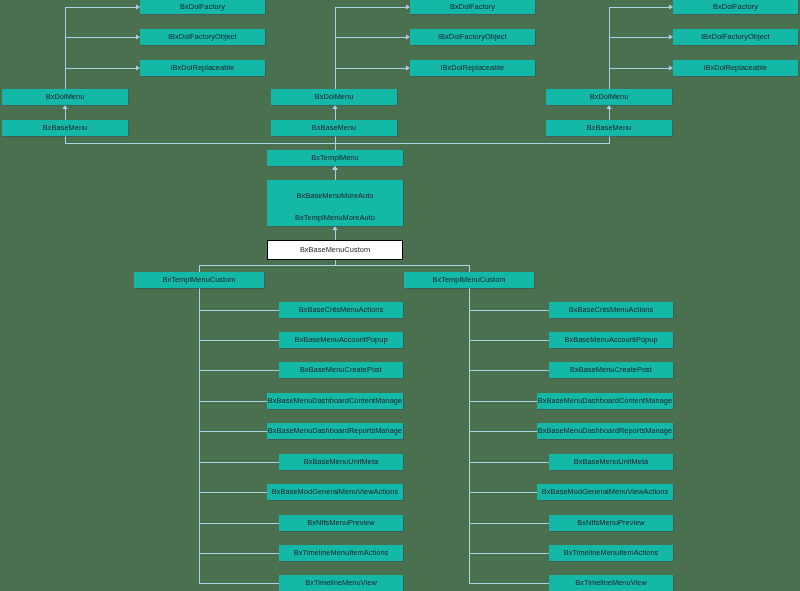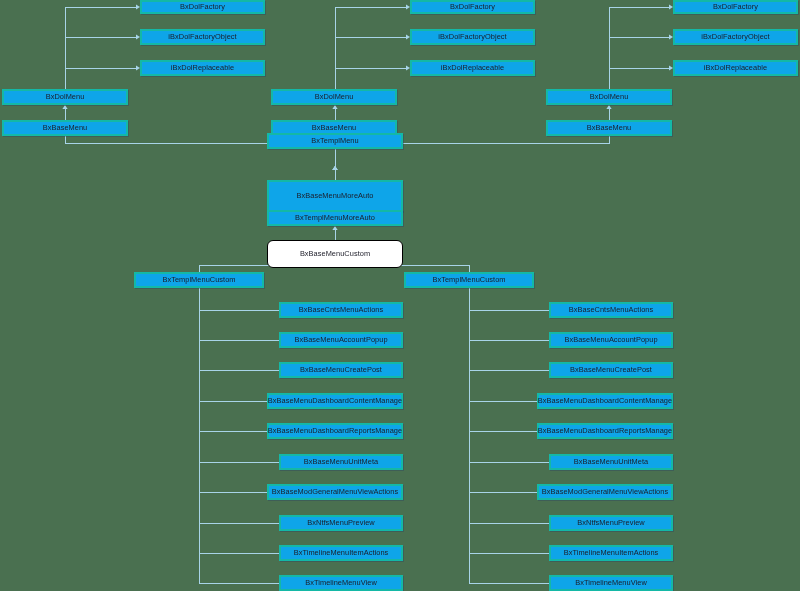--- a/index.html
+++ b/index.html
@@ -20,22 +20,22 @@
     position: absolute;
     left: 0;
     top: 0;
     width: 800px;
     height: 591px;
     pointer-events: none;
   }
   .node {
     position: absolute;
     box-sizing: border-box;
-    background: #0ea5e9;
-    border: 2px solid #14b8a6;
+    background: #14b8a6;
+    border: 7px solid #14b8a6;
     color: #1c1c28;
     font-size: 7.4px;
     line-height: 1;
     display: flex;
     align-items: center;
     justify-content: center;
     text-align: center;
     letter-spacing: 0.05px;
     white-space: nowrap;
     box-shadow: 1px 1px 0 rgba(40,60,100,0.35);
@@ -158,30 +158,30 @@
       </div>
       <div class="node" style="left: 673px; top: 60px; width: 125px; height: 16px;">
         <span class="node-label">iBxDolReplaceable</span>
       </div>
       <div class="node" style="left: 546px; top: 89px; width: 126px; height: 16px;">
         <span class="node-label">BxDolMenu</span>
       </div>
       <div class="node" style="left: 546px; top: 120px; width: 126px; height: 16px;">
         <span class="node-label">BxBaseMenu</span>
       </div>
-      <div class="node" style="left: 267px; top: 133px; width: 136px; height: 16px;">
+      <div class="node" style="left: 267px; top: 150px; width: 136px; height: 16px;">
         <span class="node-label">BxTemplMenu</span>
       </div>
       <div class="node" style="left: 267px; top: 180px; width: 136px; height: 32px;">
         <span class="node-label">BxBaseMenuMoreAuto</span>
       </div>
       <div class="node" style="left: 267px; top: 210px; width: 136px; height: 16px;">
         <span class="node-label">BxTemplMenuMoreAuto</span>
       </div>
-      <div class="node current" style="left: 267px; top: 240px; width: 136px; height: 28px; border-radius: 6px;">
+      <div class="node current" style="left: 267px; top: 240px; width: 136px; height: 20px;">
         <span class="node-label">BxBaseMenuCustom</span>
       </div>
       <div class="node" style="left: 134px; top: 272px; width: 130px; height: 16px;">
         <span class="node-label">BxTemplMenuCustom</span>
       </div>
       <div class="node" style="left: 404px; top: 272px; width: 130px; height: 16px;">
         <span class="node-label">BxTemplMenuCustom</span>
       </div>
       <div class="node" style="left: 279px; top: 302px; width: 124px; height: 16px;">
         <span class="node-label">BxBaseCntsMenuActions</span>

